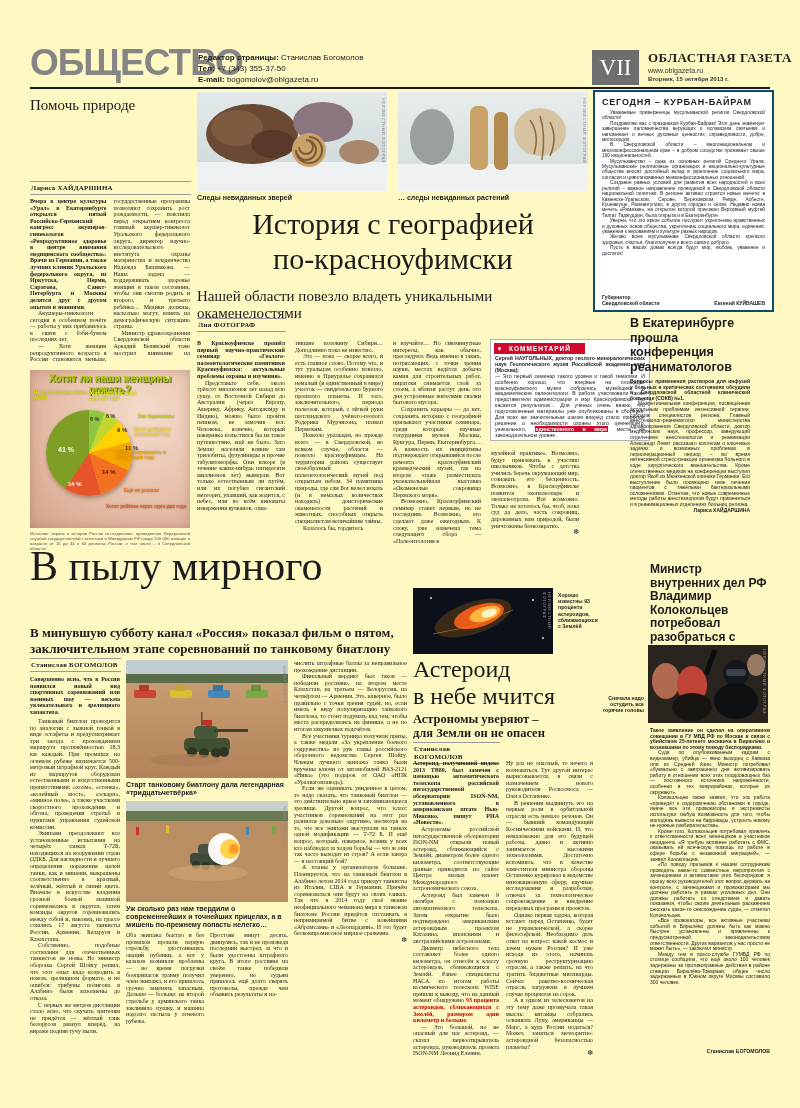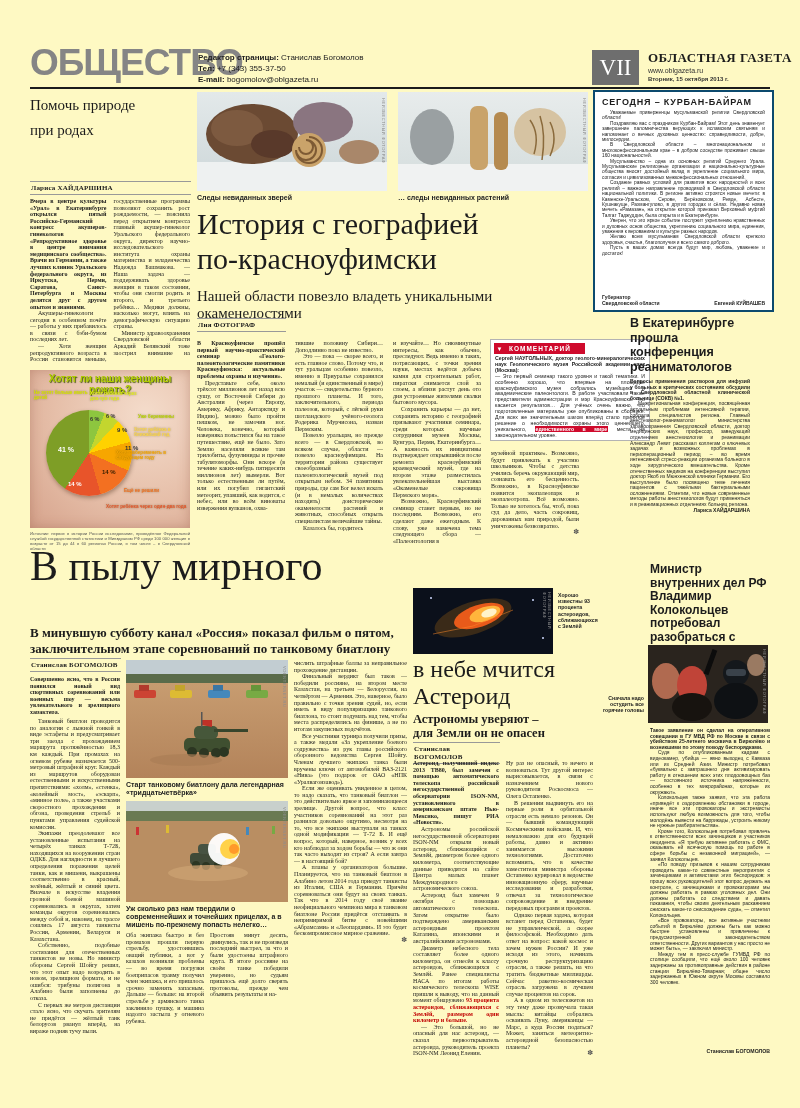--- a/index.html
+++ b/index.html
@@ -42,21 +42,20 @@
        text-align:center;font-size:23px;line-height:35px;font-family:'Liberation Serif',serif;">VII</div>
   <div class="abs" style="left:648px;top:50px;">
     <div style="font-size:13px;font-weight:bold;letter-spacing:.5px;">ОБЛАСТНАЯ ГАЗЕТА</div>
     <div class="sans" style="font-size:7px;color:#333;margin-top:1px;">www.oblgazeta.ru</div>
     <div class="sans" style="font-size:6px;font-weight:bold;color:#333;margin-top:2px;">Вторник, 15 октября 2013 г.</div>
   </div>
   <div class="abs" style="left:30px;top:87px;width:740px;height:2px;background:#1b1b1b;"></div>
 
   <div class="abs" style="left:30px;top:93px;width:162px;font-size:15px;line-height:25px;">
     <div>Помочь природе</div>
-    <div>при родах</div>
   </div>
   <div class="abs byline" style="left:30px;top:181px;width:160px;">Лариса ХАЙДАРШИНА</div>
   <div class="abs jt serifbody" style="left:30px;top:198px;width:160px;height:168px;column-count:2;column-gap:7px;">
     <p class="lead">Вчера в центре культуры «Урал» в Екатеринбурге открылся пятый Российско-Германский конгресс акушеров-гинекологов «Репродуктивное здоровье в центре внимания медицинского сообщества». Врачи из Германии, а также лучших клиник Уральского федерального округа, из Иркутска, Перми, Саратова, Санкт-Петербурга и Москвы делятся друг с другом опытом и знаниями.</p>
     <p>Акушеры-гинекологи сегодня в особенном почёте — работы у них прибавилось в связи с бэби-бумом последних лет.</p>
     <p>— Хотя женщин репродуктивного возраста в России становится меньше, государственные программы позволяют сохранить рост рождаемости, — пояснила перед открытием конгресса главный акушер-гинеколог Уральского федерального округа, директор научно-исследовательского института охраны материнства и младенчества Надежда Башмакова. — Наша задача — поддерживать здоровье женщин в таком состоянии, чтобы они смогли родить и второго, и третьего ребёнка… Медики должны, насколько могут, влиять на демографическую ситуацию страны.</p>
     <p>Министр здравоохранения Свердловской области Аркадий Белявский тоже заострил внимание на демографической ситуации — с другой стороны:</p>
 
   </div>
 
@@ -104,21 +103,21 @@
       <ellipse cx="34" cy="45" rx="22" ry="28" fill="#9aa0a2"></ellipse>
       <rect x="72" y="14" width="18" height="64" rx="7" fill="#c9a36a"></rect>
       <rect x="96" y="20" width="14" height="58" rx="6" fill="#b58a4f"></rect>
       <ellipse cx="142" cy="40" rx="26" ry="24" fill="#d6c3a2"></ellipse>
       <path d="M132 28 q10 14 4 34 M142 24 q6 18 2 44 M152 30 q8 16 0 34" stroke="#8a6a3c" stroke-width="1.5" fill="none"></path>
     </svg>
     <div class="vcred" style="right:1px;top:6px;">НЕИЗВЕСТНЫЙ ФОТОГРАФ</div>
   </div>
   <div class="abs capt" style="left:398px;top:194px;width:186px;">… следы невиданных растений</div>
 
-  <div class="abs" style="left:197px;top:206px;width:392px;font-size:30px;line-height:35px;">
+  <div class="abs" style="left:197px;top:206px;width:392px;font-size:30px;line-height:35px;text-align:center;">
     <div>История с географией</div>
     <div>по-красноуфимски</div>
   </div>
   <div class="abs" style="left:197px;top:288px;width:392px;font-size:15px;">Нашей области повезло владеть уникальными окаменелостями</div>
   <div class="abs byline" style="left:197px;top:318px;width:88px;">Лия ФОТОГРАФ</div>
 
   <div class="abs jt serifbody" style="left:197px;top:340px;width:88px;height:252px;">
     <p class="lead">В Красноуфимске прошёл первый научно-практический семинар «Геолого-палеонтологические памятники Красноуфимска: актуальные проблемы охраны и изучения».</p>
     <p>Представьте себе, около трёхсот миллионов лет назад всю сушу, от Восточной Сибири до Австралии (через Европу, Америку, Африку, Антарктиду и Индию), можно было пройти пешком, не замочив ног. Человека, конечно, который наверняка польстился бы на такое путешествие, ещё не было. Зато Землю населяли всякие там трилобиты, фузулиниды и прочие табулятоморфы. Они вскоре (в течение каких-нибудь пятидесяти миллионов лет) вымерли. Вот только естественным ли путём, или их погубил гигантский метеорит, упавший, как водится, с небес, или во всём виноваты извержения вулканов, охва-</p>
   </div>
@@ -281,22 +280,22 @@
       <path d="M20 46 L60 38 L100 22" stroke="#ff8a2a" stroke-width="1" opacity=".5" fill="none"></path>
       <circle cx="120" cy="12" r="1" fill="#cfd8ff"></circle>
         <circle cx="18" cy="10" r="1" fill="#cfd8ff"></circle>
         <circle cx="130" cy="50" r="1" fill="#cfd8ff"></circle>
     </svg>
     <div class="vcred" style="right:1px;top:4px;">НЕИЗВЕСТНЫЙ ФОТОГРАФ</div>
   </div>
   <div class="abs capt" style="left:558px;top:592px;width:40px;font-size:5.2px;line-height:6.2px;">Хорошо известны 93 процента астероидов, сближающихся с Землёй</div>
 
   <div class="abs" style="left:413px;top:656px;width:180px;font-size:24px;line-height:27px;">
+    <div>Астероид</div>
     <div>в небе мчится</div>
-    <div>Астероид</div>
   </div>
   <div class="abs" style="left:413px;top:712px;width:180px;font-size:12.5px;line-height:14px;font-weight:bold;">
     <div>Астрономы уверяют –</div>
     <div>для Земли он не опасен</div>
   </div>
   <div class="abs byline" style="left:413px;top:742px;width:86px;">Станислав БОГОМОЛОВ</div>
   <div class="abs jt serifbody" style="left:413px;top:760px;width:86px;height:344px;">
     <p class="lead">Астероид, получивший индекс 2013 ТВ80, был замечен с помощью автоматического телескопа российской негосударственной обсерватории ISON-NM, установленного в американском штате Нью-Мексико, пишут РИА «Новости».</p>
     <p>Астрономы российской негосударственной обсерватории ISON-NM открыли новый астероид, сближающийся с Землёй, диаметром более одного километра, соответствующие данные приводятся на сайте Центра малых планет Международного астрономического союза.</p>
     <p>Астероид был замечен 9 октября с помощью автоматического телескопа. Затем открытие было подтверждено американским астероидным проектом Каталина, японскими и австралийскими астрономами.</p>

